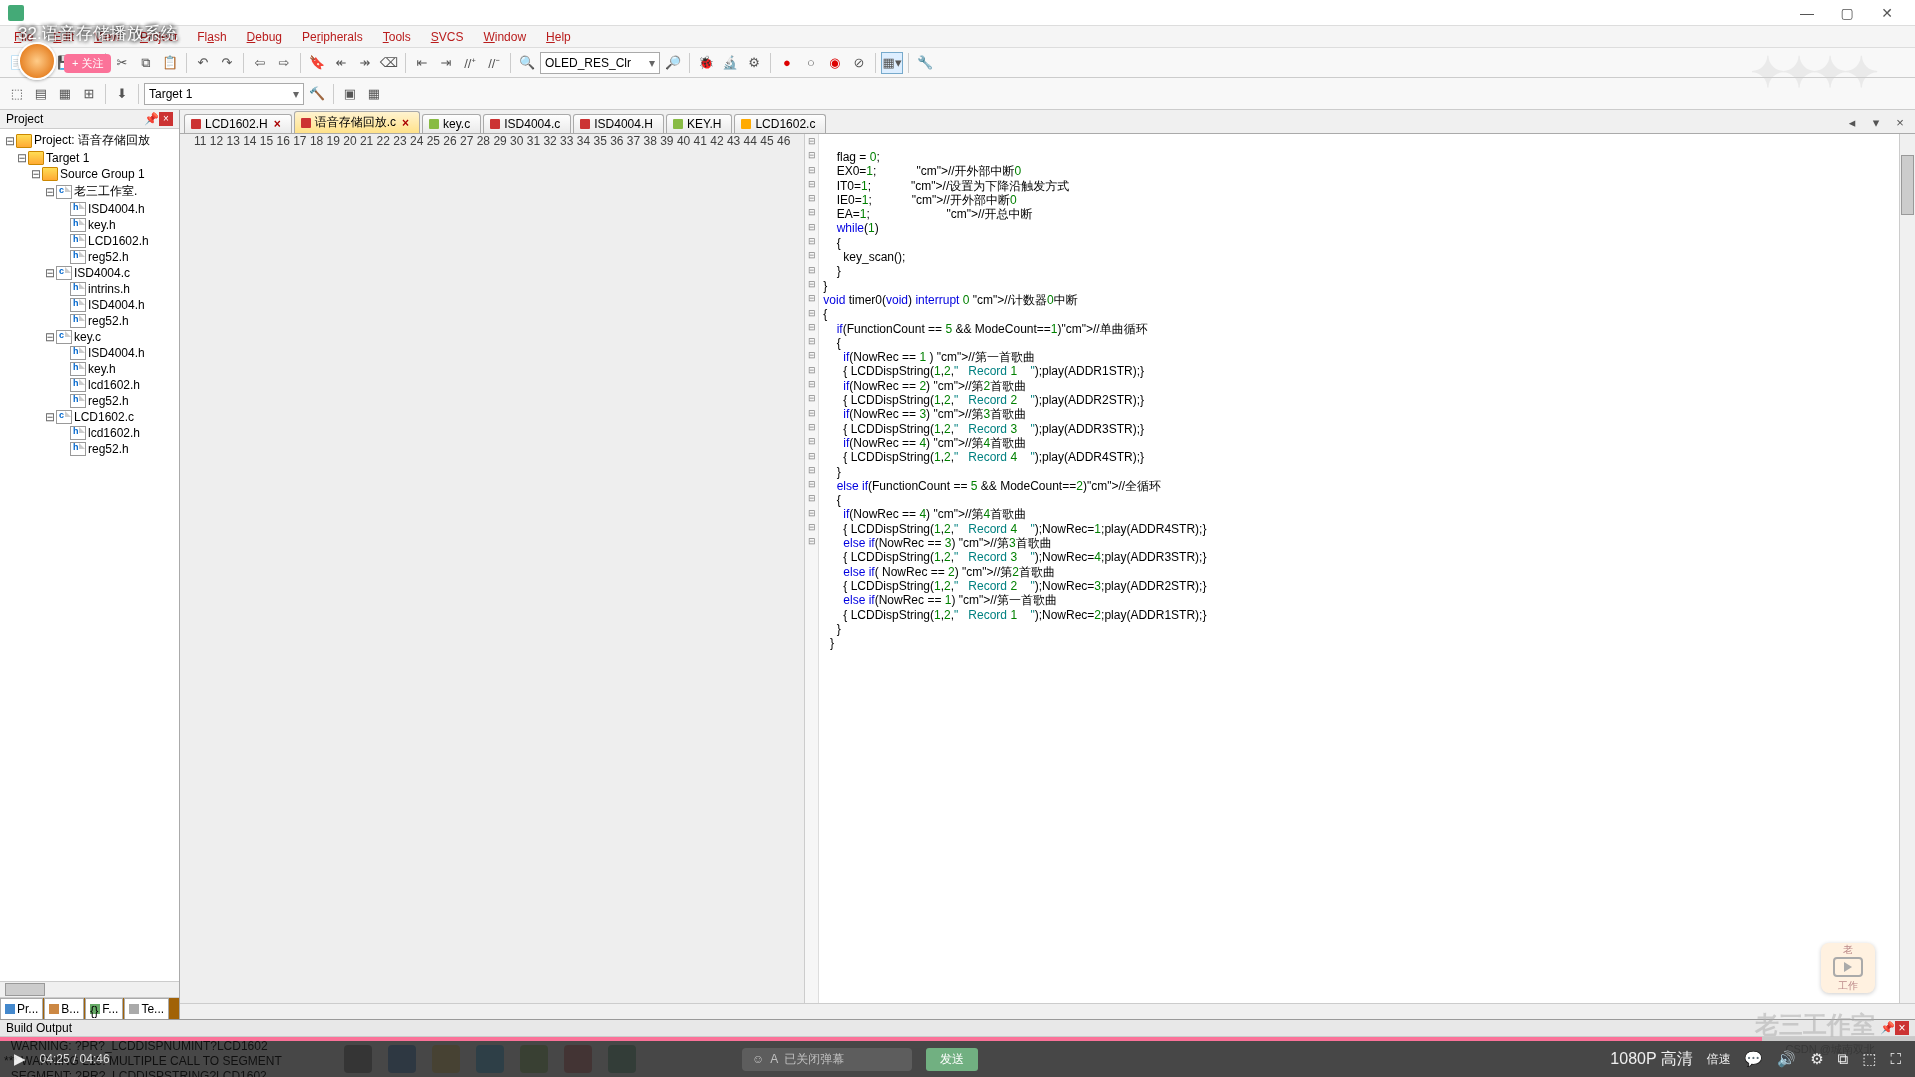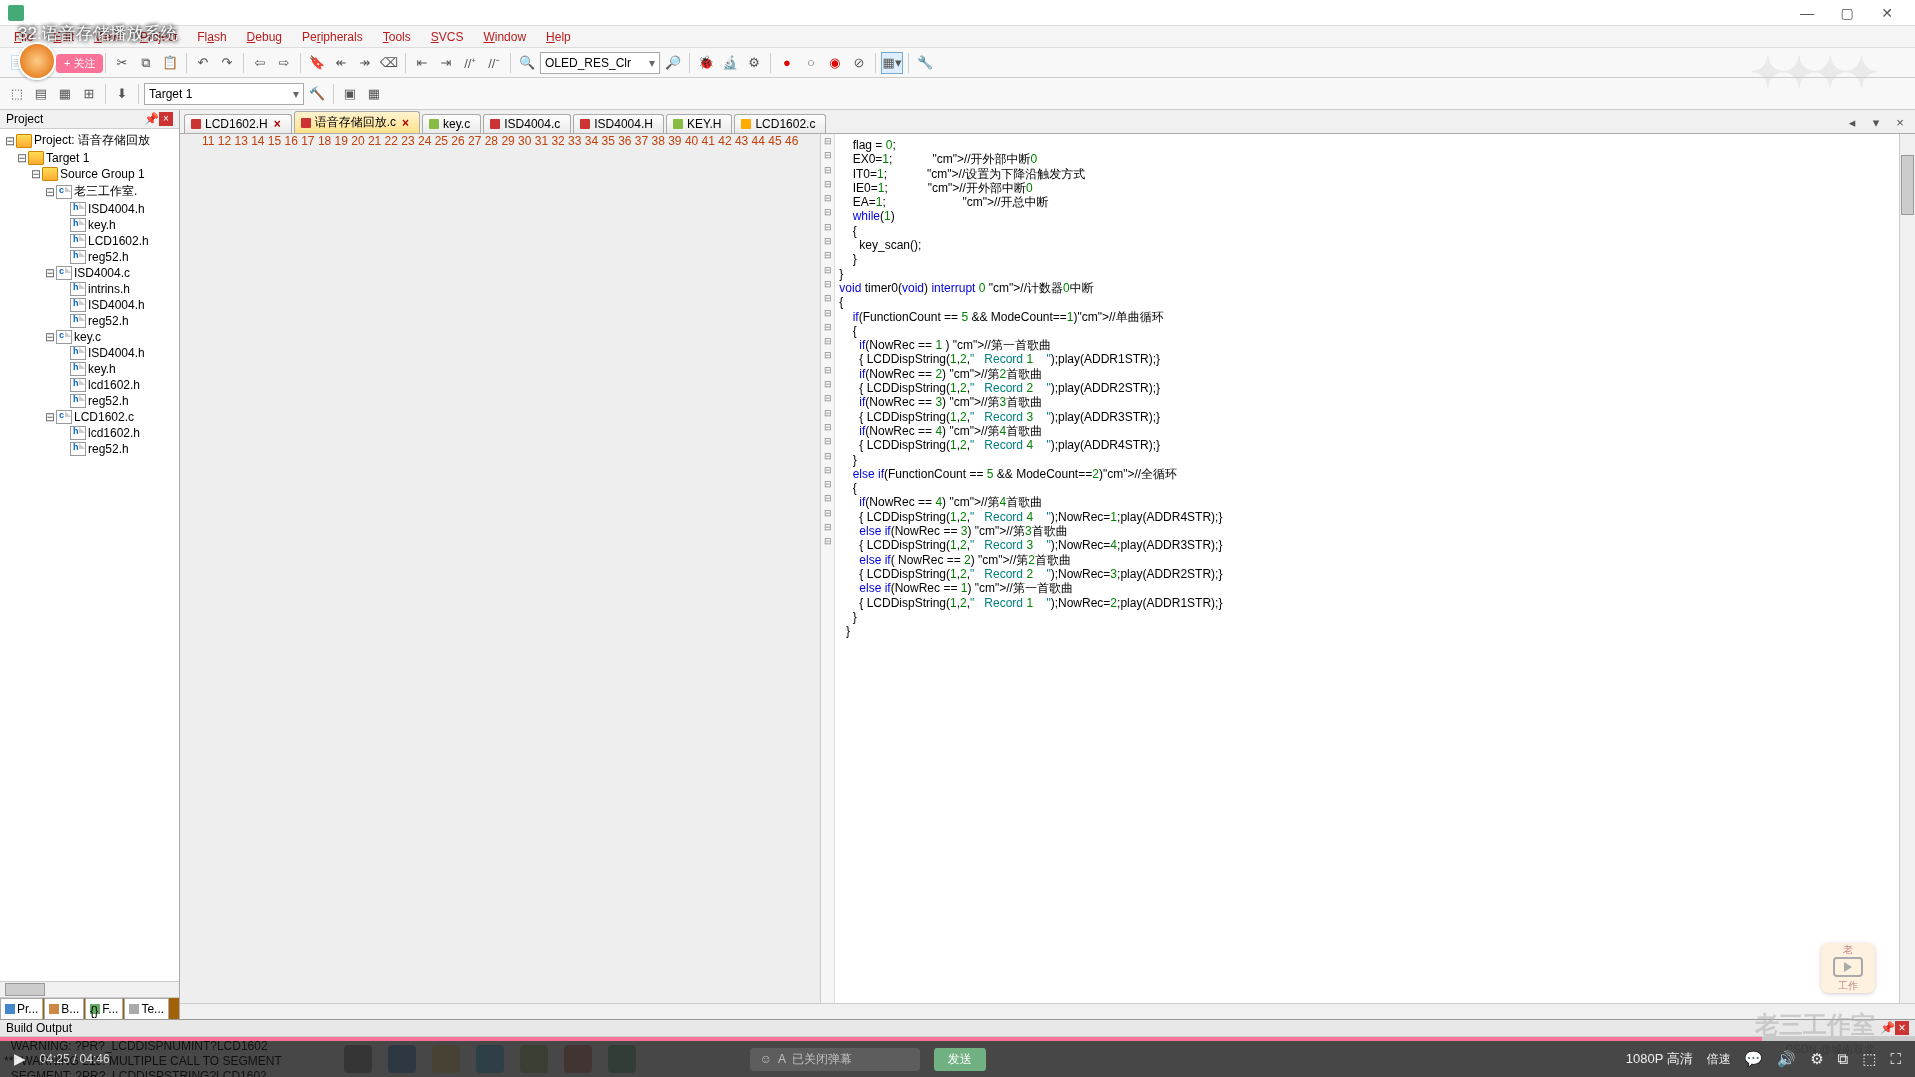--- a/index.html
+++ b/index.html
@@ -10,21 +10,21 @@
 .win-btn { width:40px; height:24px; display:flex; align-items:center; justify-content:center; color:#555; font-size:14px; }
 .menubar { height:22px; background:#f5f5f5; display:flex; align-items:center; padding:0 4px; border-bottom:1px solid #ddd; }
 .menu-item { padding:2px 10px; color:#b91c1c; }
 .menu-item u { text-decoration:underline; }
 .toolbar { height:30px; background:#f8f8f8; border-bottom:1px solid #ccc; display:flex; align-items:center; padding:0 6px; gap:2px; position:relative; }
 .tb-btn { width:22px; height:22px; border:1px solid transparent; display:flex; align-items:center; justify-content:center; font-size:13px; color:#555; }
 .tb-sep { width:1px; height:20px; background:#ccc; margin:0 3px; }
 .tb-combo { height:22px; border:1px solid #aaa; background:#fff; padding:0 18px 0 4px; min-width:120px; position:relative; display:flex; align-items:center; }
 .tb-combo::after { content:"▾"; position:absolute; right:4px; color:#666; }
 .avatar-overlay { position:absolute; left:18px; top:42px; width:38px; height:38px; border-radius:50%; background:radial-gradient(circle,#fc8,#d60); border:2px solid #fff; box-shadow:0 1px 3px rgba(0,0,0,.3); z-index:10; }
-.follow-btn { position:absolute; left:56px; top:54px; background:#fb7299; color:#fff; padding:2px 8px; border-radius:4px; z-index:10; font-size:11px; }
+.follow-btn { position:absolute; left:64px; top:54px; background:#fb7299; color:#fff; padding:2px 8px; border-radius:4px; z-index:10; font-size:11px; }
 .video-title-overlay { position:absolute; left:18px; top:22px; color:#fff; text-shadow:0 0 4px #000,0 0 4px #000; font-size:17px; z-index:10; opacity:.85; }
 .main { display:flex; height:calc(100% - 26px - 22px - 30px - 32px - 58px); }
 .project-panel { width:180px; background:#fff; border-right:1px solid #aaa; display:flex; flex-direction:column; }
 .panel-title { background:#f0f0f0; border-bottom:1px solid #ccc; padding:2px 6px; display:flex; align-items:center; }
 .panel-title .flex { flex:1; }
 .panel-title .x { background:#c33; color:#fff; width:14px; height:14px; text-align:center; line-height:14px; font-size:10px; }
 .tree { flex:1; overflow:auto; padding:2px; }
 .tree-node { display:flex; align-items:center; padding:1px 2px; white-space:nowrap; }
 .tree-node .twist { width:12px; text-align:center; color:#666; cursor:pointer; }
 .tree-node .icon { width:16px; height:14px; margin-right:2px; }
@@ -41,23 +41,23 @@
 .scroll-h .thumb { width:40px; background:#ccc; border:1px solid #999; margin:1px; }
 .editor-area { flex:1; display:flex; flex-direction:column; background:#fff; }
 .tabbar { height:24px; background:#f0f0f0; border-bottom:1px solid #aaa; display:flex; align-items:flex-end; padding:0 4px; }
 .tab { background:linear-gradient(#fefefe,#eaeaea); border:1px solid #aaa; border-bottom:none; border-radius:3px 3px 0 0; padding:2px 10px 2px 6px; margin-right:2px; display:flex; align-items:center; gap:4px; font-size:11px; }
 .tab.active { background:linear-gradient(#fff3d0,#ffe28a); }
 .tab .dot { width:10px; height:10px; border-radius:1px; }
 .tab .close { color:#a00; font-weight:bold; margin-left:2px; }
 .tabbar .flex { flex:1; }
 .tabbar .right { display:flex; gap:2px; }
 .code-container { flex:1; display:flex; overflow:hidden; font-family:Consolas,monospace; font-size:13px; }
-.gutter { background:#eee; border-right:1px solid #ccc; text-align:right; padding:0 22px; color:#c2410c; line-height:14.3px; }
+.gutter { background:#eee; border-right:1px solid #ccc; text-align:right; padding:0 14px; color:#404040; line-height:14.3px; }
 .fold-col { width:14px; background:#f6f6f6; border-right:1px solid #ddd; line-height:14.3px; text-align:center; color:#888; font-size:9px; }
-.code { flex:1; padding:4px 4px; line-height:14.3px; white-space:pre; overflow:hidden; }
+.code { flex:1; padding:16px 4px; line-height:14.3px; white-space:pre; overflow:hidden; }
 .kw { color:#0000e0; } .num { color:#008000; } .str { color:#008080; }
 .code-scroll-v { width:16px; background:#f0f0f0; border-left:1px solid #ccc; }
 .code-scroll-v .thumb { height:60px; background:#ccc; border:1px solid #999; margin:1px; position:relative; top:20px; }
 .ed-hscroll { height:16px; background:#f0f0f0; border-top:1px solid #ccc; }
 .build-output { border-top:1px solid #999; background:#fff; display:flex; flex-direction:column; }
 .bo-title { background:#e8e8e8; border-bottom:1px solid #ccc; padding:1px 6px; display:flex; }
 .bo-title .flex { flex:1; }
 .bo-body { font-family:Consolas,monospace; padding:2px 4px; height:64px; overflow:hidden; white-space:pre; font-size:12px; line-height:15px; }
 .watermark { position:absolute; color:#ccc; opacity:.3; pointer-events:none; }
 .wm1 { right:40px; top:48px; font-size:42px; font-weight:bold; letter-spacing:-4px; }
@@ -470,21 +470,21 @@
   <span class="vc-btn">▶</span>
   <span class="vc-time">04:25 / 04:46</span>
   <span class="flex"></span>
   <div class="danmu-input">
     <span>☺</span>
     <span>A</span>
     <span>已关闭弹幕</span>
   </div>
   <div class="danmu-send">发送</div>
   <span class="flex"></span>
-  <span class="vc-btn" style="font-size:13px">1080P 高清</span>
+  <span class="vc-btn" style="font-size:16px">1080P 高清</span>
   <span class="vc-btn" style="font-size:12px">倍速</span>
   <span class="vc-btn">💬</span>
   <span class="vc-btn">🔊</span>
   <span class="vc-btn">⚙</span>
   <span class="vc-btn">⧉</span>
   <span class="vc-btn">⬚</span>
   <span class="vc-btn">⛶</span>
 </div>
 
 </body></html>

